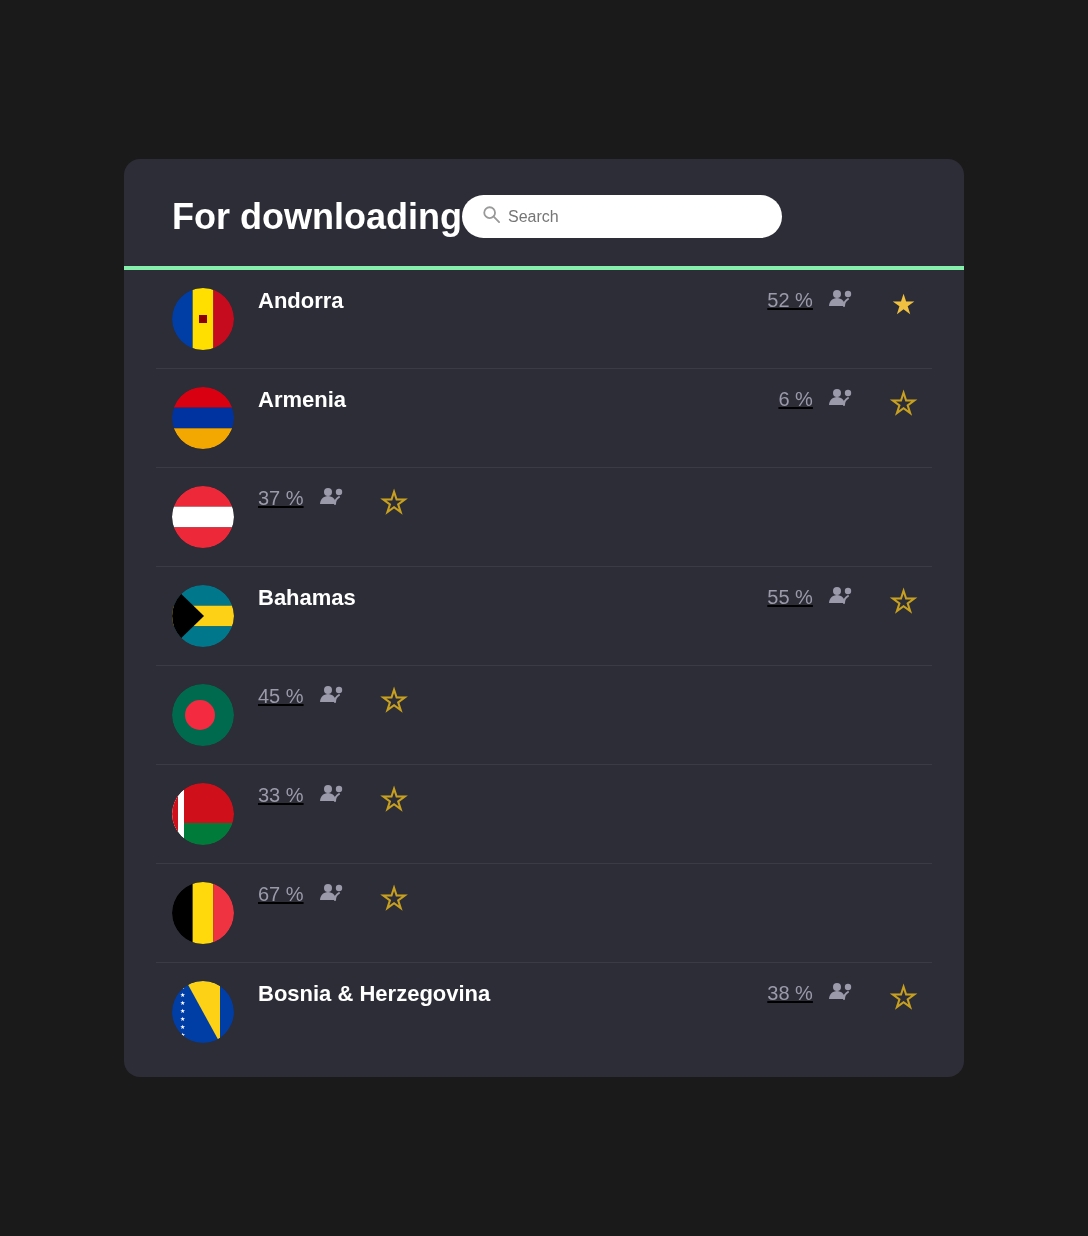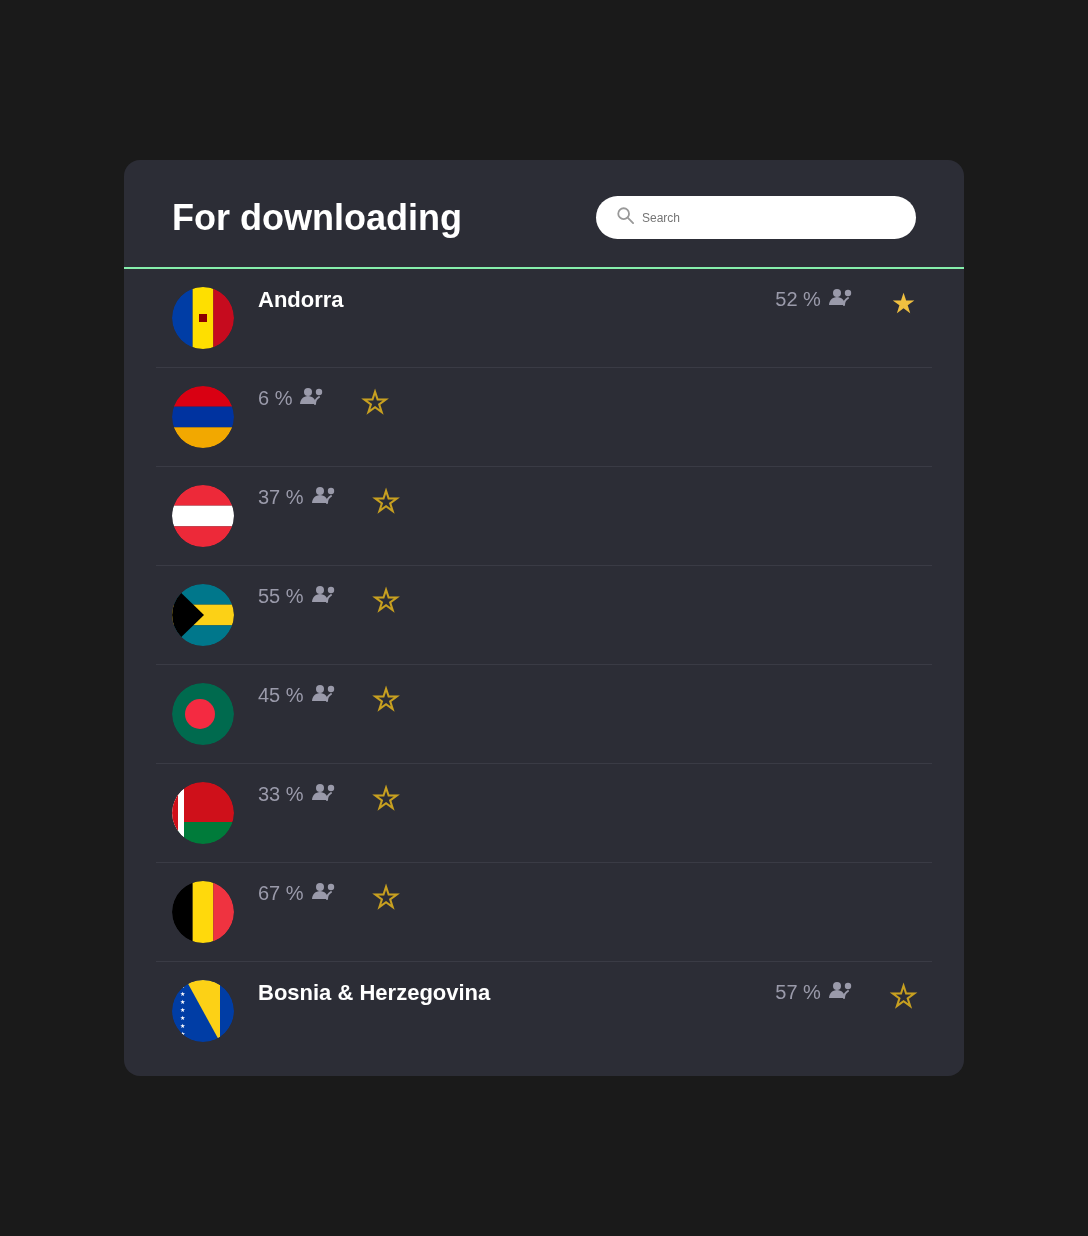--- a/index.html
+++ b/index.html
@@ -17,23 +17,22 @@
       background: #2c2d36;
       border-radius: 16px;
       width: 840px;
       padding: 0 0 16px 0;
       overflow: hidden;
     }
 
     .header {
       display: flex;
       align-items: center;
-      justify-content: space-between;
       padding: 36px 48px 28px 48px;
-      border-bottom: 2px solid #86efac;
+      border-bottom: 4px solid #86efac;
     }
 
     .title {
       color: #ffffff;
       font-size: 36px;
       font-weight: 700;
     }
 
     .search-box {
       display: flex;
@@ -48,21 +47,21 @@
     .search-icon {
       color: #999;
       font-size: 18px;
       flex-shrink: 0;
     }
 
     .search-input {
       border: none;
       outline: none;
       background: transparent;
-      font-size: 12px;
+      font-size: 16px;
       color: #a21caf;
       width: 100%;
     }
 
     .list {
       padding: 0 32px;
     }
 
     .list-item {
       display: flex;
@@ -78,22 +77,23 @@
     .country-name {
       color: #ffffff;
       font-size: 22px;
       font-weight: 600;
       flex: 1;
     }
 
     .stats {
       display: flex;
       align-items: center;
-      gap: 6px;
+      gap: 14px;
       margin-right: 36px;
+      text-decoration: underline;
     }
 
     .percent {
       color: #9a9aaa;
       font-size: 20px;
     }
 
     .people-icon {
       color: #9a9aaa;
       font-size: 20px;
@@ -177,20 +177,21 @@
           <clipPath id="circle-clip-am">
               <circle cx="31" cy="31" r="31"></circle>
             </clipPath>
           <g clip-path="url(#circle-clip-am)">
             <rect x="0" y="0" width="62" height="20.67" fill="#D90012"></rect>
             <rect x="0" y="20.67" width="62" height="20.67" fill="#0033A0"></rect>
             <rect x="0" y="41.33" width="62" height="20.67" fill="#F2A800"></rect>
           </g>
         </svg>
       </div>
+      <span class="country-name">Armenia</span>
       <div class="stats">
         <span class="percent">6 %</span>
         <span class="people-icon">
           <svg width="28" height="20" viewBox="0 0 28 20" fill="none">
             <circle cx="10" cy="6" r="4" fill="#9a9aaa"></circle>
             <path d="M2 18c0-4.4 3.6-8 8-8s8 3.6 8 8" fill="#9a9aaa"></path>
             <circle cx="21" cy="6" r="3.2" fill="#9a9aaa"></circle>
             <path d="M17 18c0-3.2 2-5.8 4-7" stroke="#9a9aaa" stroke-width="2" stroke-linecap="round" fill="none"></path>
           </svg>
         </span>
@@ -232,20 +233,21 @@
               <circle cx="31" cy="31" r="31"></circle>
             </clipPath>
           <g clip-path="url(#circle-clip-bs)">
             <rect x="0" y="0" width="62" height="20.67" fill="#00778B"></rect>
             <rect x="0" y="20.67" width="62" height="20.67" fill="#FCD116"></rect>
             <rect x="0" y="41.33" width="62" height="20.67" fill="#00778B"></rect>
             <polygon points="0,0 32,31 0,62" fill="#000000"></polygon>
           </g>
         </svg>
       </div>
+      <span class="country-name">Bahamas</span>
       <div class="stats">
         <span class="percent">55 %</span>
         <span class="people-icon">
           <svg width="28" height="20" viewBox="0 0 28 20" fill="none">
             <circle cx="10" cy="6" r="4" fill="#9a9aaa"></circle>
             <path d="M2 18c0-4.4 3.6-8 8-8s8 3.6 8 8" fill="#9a9aaa"></path>
             <circle cx="21" cy="6" r="3.2" fill="#9a9aaa"></circle>
             <path d="M17 18c0-3.2 2-5.8 4-7" stroke="#9a9aaa" stroke-width="2" stroke-linecap="round" fill="none"></path>
           </svg>
         </span>
@@ -349,21 +351,21 @@
             <text x="8" y="24" font-size="6" fill="white">★</text>
             <text x="8" y="32" font-size="6" fill="white">★</text>
             <text x="8" y="40" font-size="6" fill="white">★</text>
             <text x="8" y="48" font-size="6" fill="white">★</text>
             <text x="8" y="56" font-size="6" fill="white">★</text>
           </g>
         </svg>
       </div>
       <span class="country-name">Bosnia &amp; Herzegovina</span>
       <div class="stats">
-        <span class="percent">57 %</span>
+        <span class="percent">38 %</span>
         <span class="people-icon">
           <svg width="28" height="20" viewBox="0 0 28 20" fill="none">
             <circle cx="10" cy="6" r="4" fill="#9a9aaa"></circle>
             <path d="M2 18c0-4.4 3.6-8 8-8s8 3.6 8 8" fill="#9a9aaa"></path>
             <circle cx="21" cy="6" r="3.2" fill="#9a9aaa"></circle>
             <path d="M17 18c0-3.2 2-5.8 4-7" stroke="#9a9aaa" stroke-width="2" stroke-linecap="round" fill="none"></path>
           </svg>
         </span>
       </div>
       <span class="star empty">★</span>

